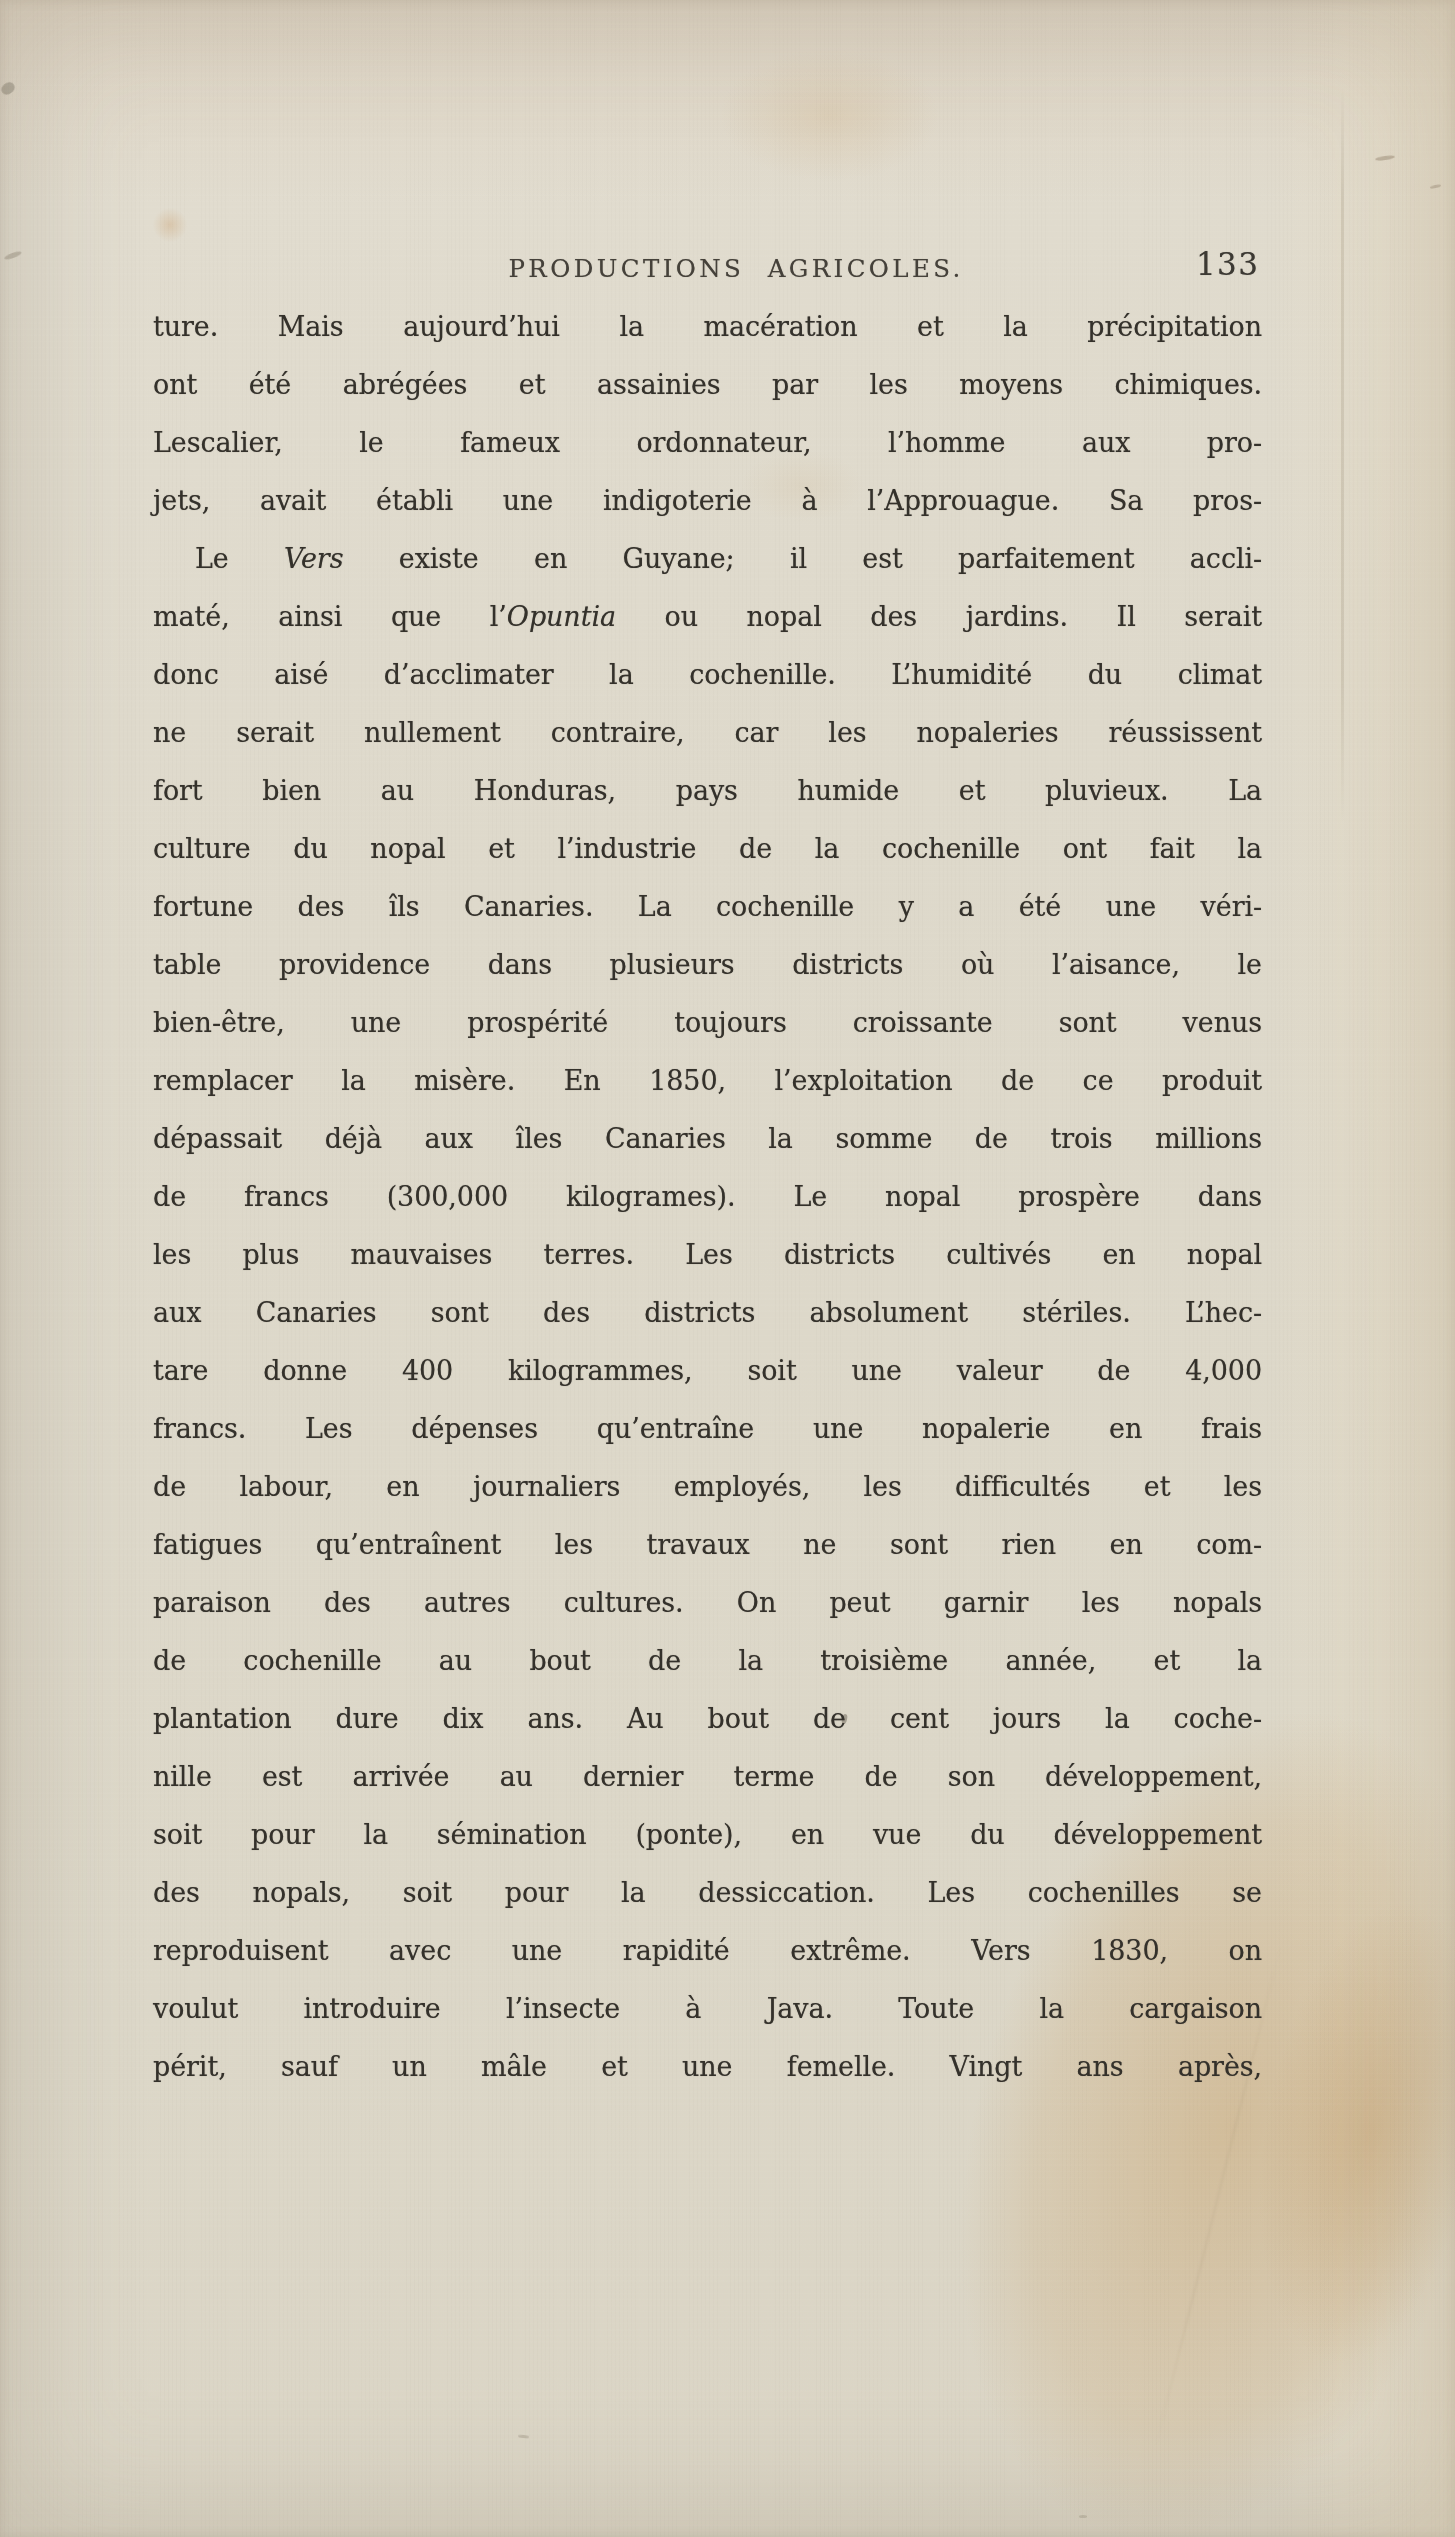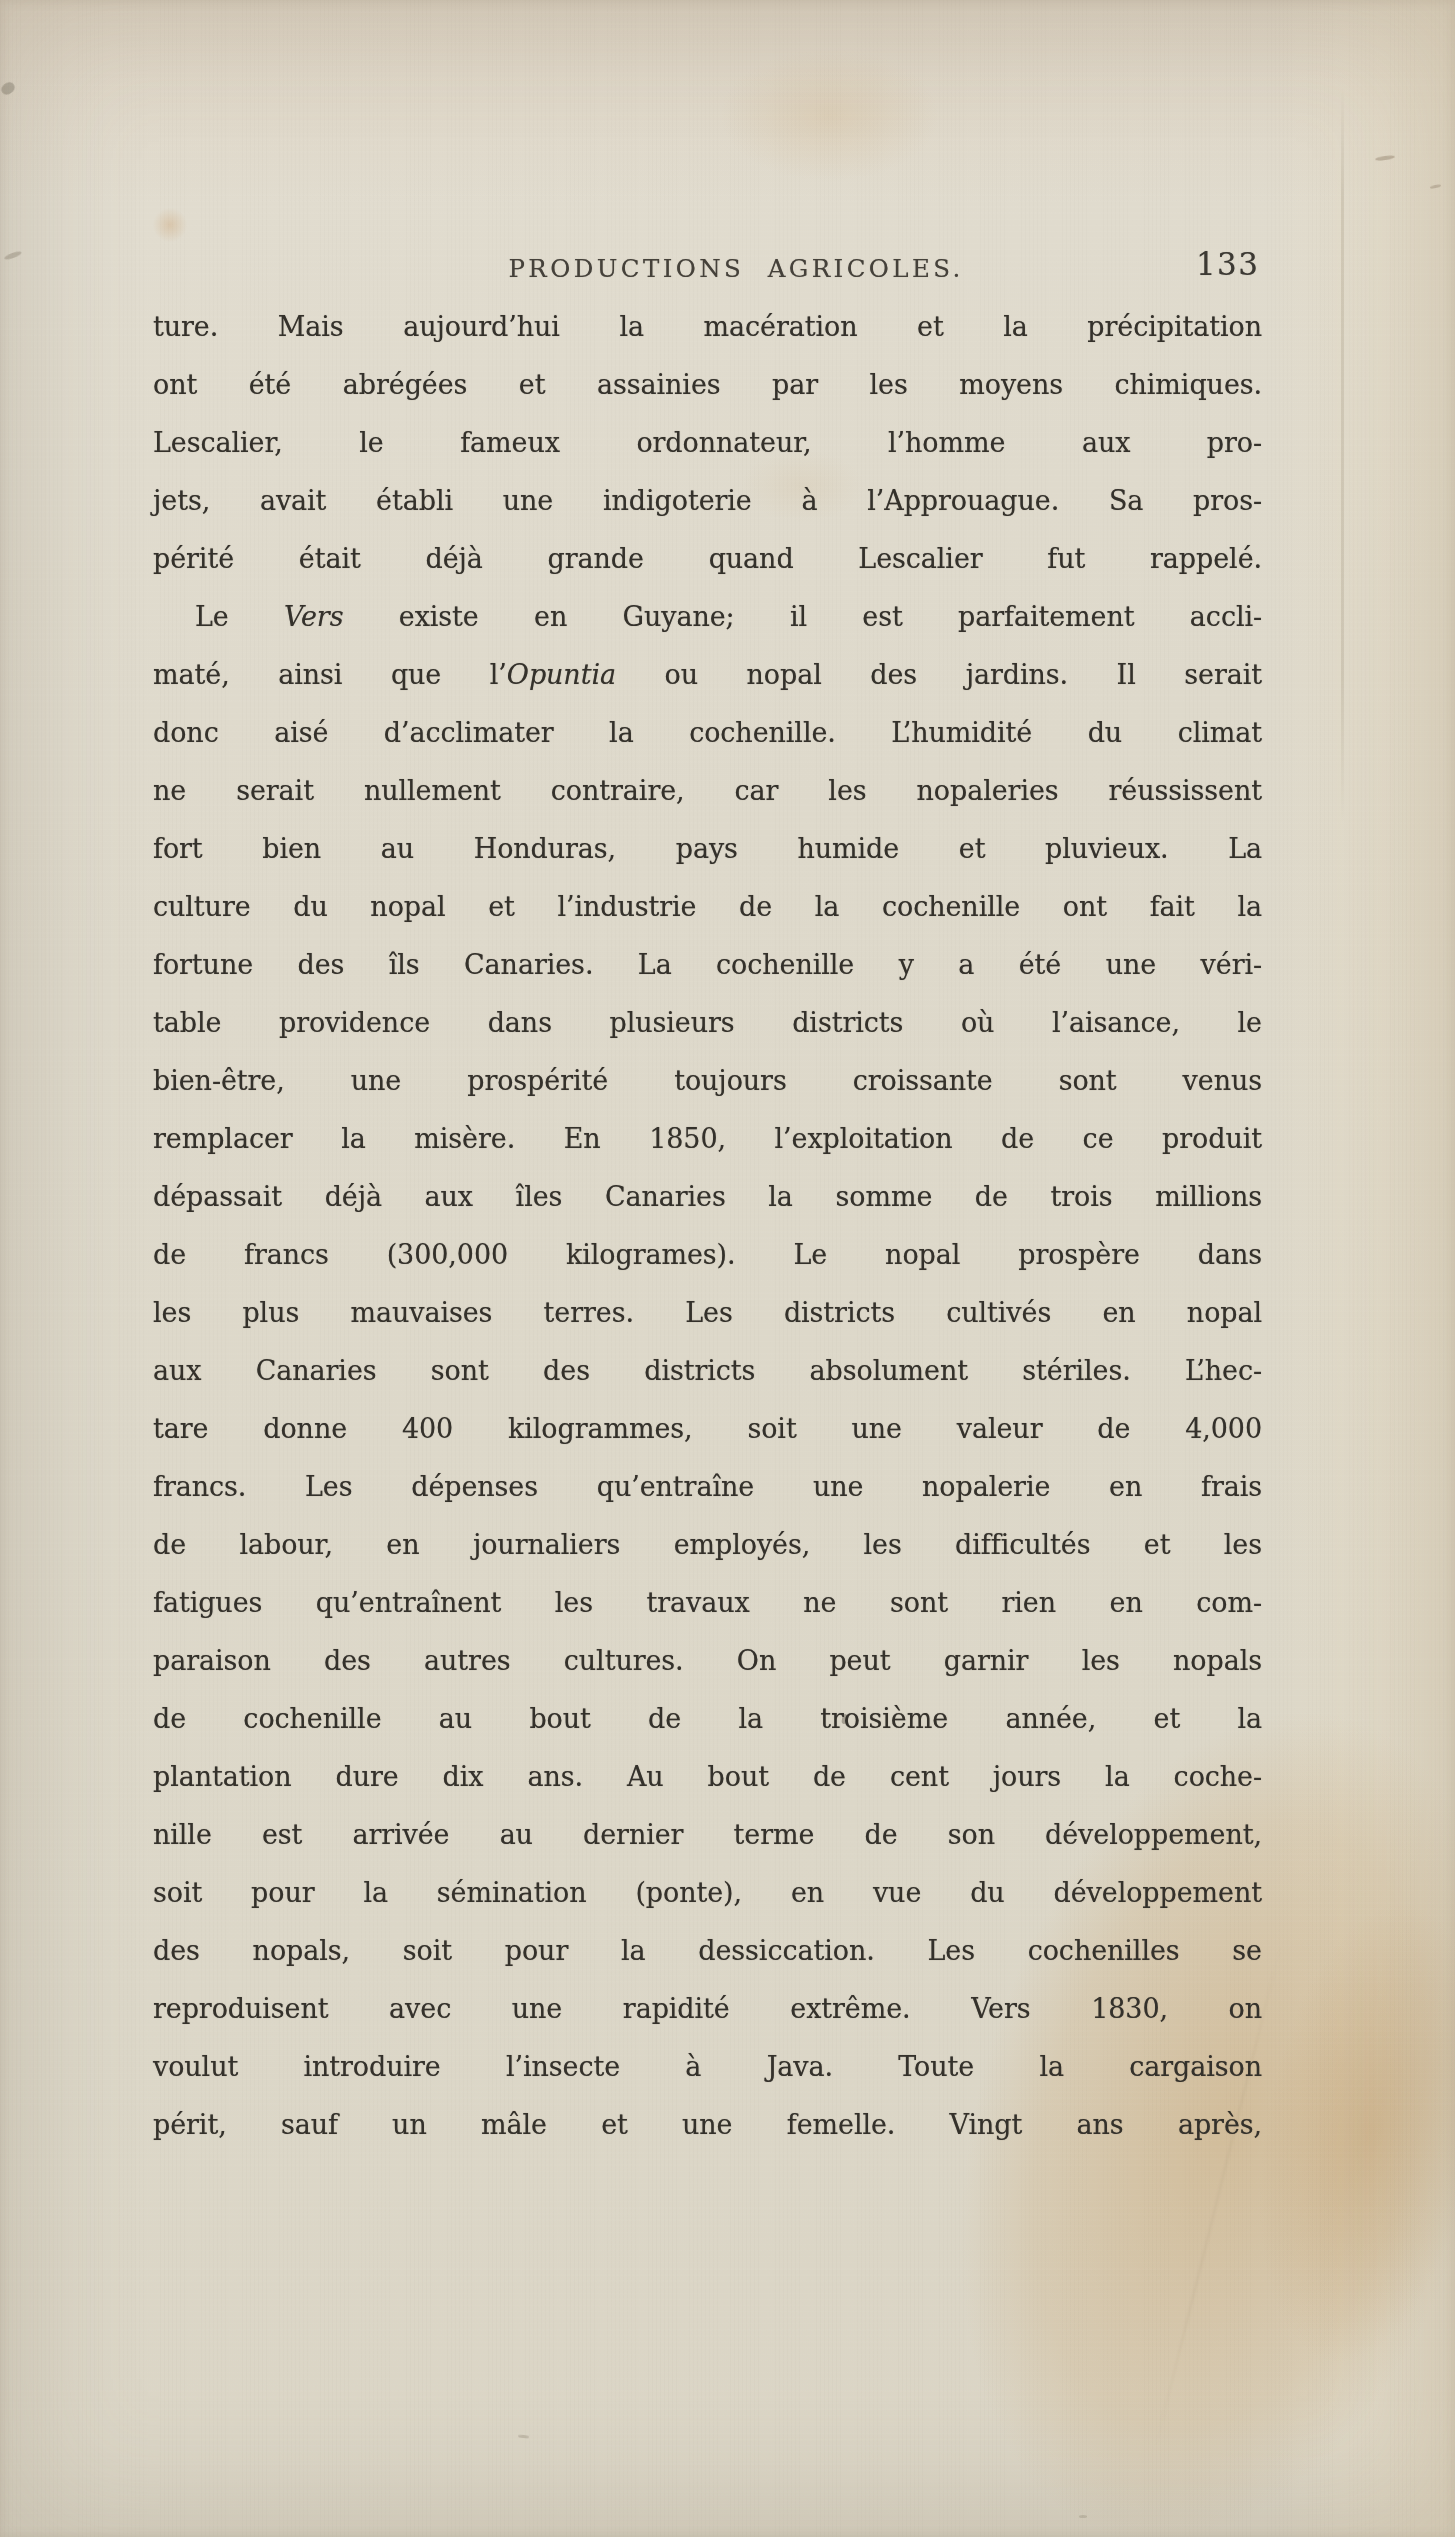--- a/index.html
+++ b/index.html
@@ -139,21 +139,20 @@
   <div class="header">
     <span class="header-title">PRODUCTIONS AGRICOLES.</span>
     <span class="page-number">133</span>
   </div>
 
   <div class="text-block">
       <div class="line"><span class="">ture. Mais aujourd’hui la macération et la précipitation</span></div>
       <div class="line"><span class="">ont été abrégées et assainies par les moyens chimiques.</span></div>
       <div class="line"><span class="">Lescalier, le fameux ordonnateur, l’homme aux pro-</span></div>
       <div class="line"><span class="">jets, avait établi une indigoterie à l’Approuague. Sa pros-</span></div>
-      <div class="line"><span class="">périté était déjà grande quand Lescalier fut rappelé.</span></div>
       <div class="line indent"><span class="">Le </span><span class="it">Vers</span><span class=""> existe en Guyane; il est parfaitement accli-</span></div>
       <div class="line"><span class="">maté, ainsi que l’</span><span class="it">Opuntia</span><span class=""> ou nopal des jardins. Il serait</span></div>
       <div class="line"><span class="">donc aisé d’acclimater la cochenille. L’humidité du climat</span></div>
       <div class="line"><span class="">ne serait nullement contraire, car les nopaleries réussissent</span></div>
       <div class="line"><span class="">fort bien au Honduras, pays humide et pluvieux. La</span></div>
       <div class="line"><span class="">culture du nopal et l’industrie de la cochenille ont fait la</span></div>
       <div class="line"><span class="">fortune des îls Canaries. La cochenille y a été une véri-</span></div>
       <div class="line"><span class="">table providence dans plusieurs districts où l’aisance, le</span></div>
       <div class="line"><span class="">bien-être, une prospérité toujours croissante sont venus</span></div>
       <div class="line"><span class="">remplacer la misère. En 1850, l’exploitation de ce produit</span></div>

